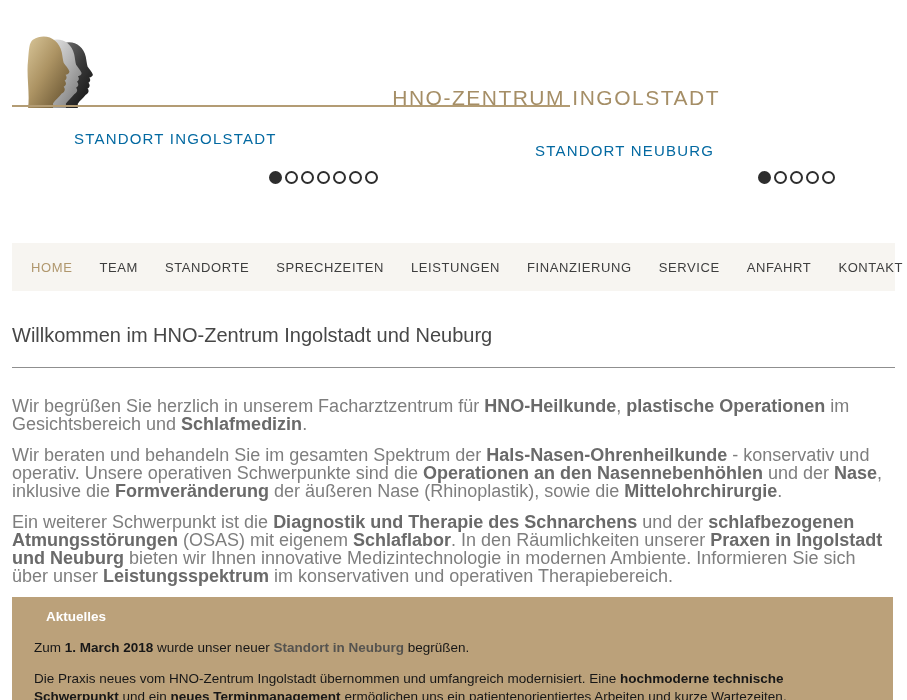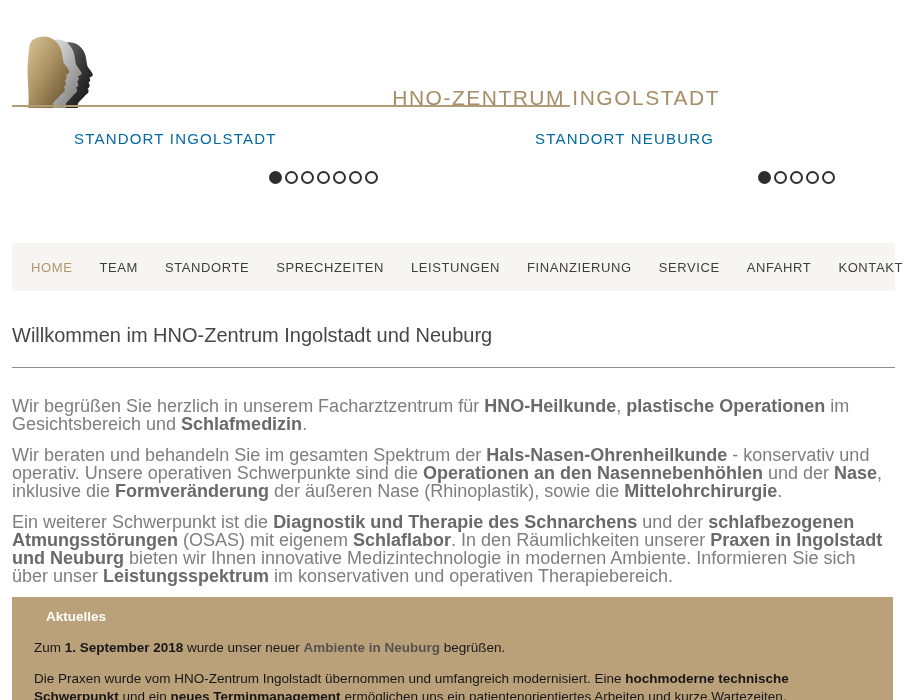--- a/index.html
+++ b/index.html
@@ -9,21 +9,21 @@
 
   
   .logo-faces { position:absolute; left:12px; top:33px; width:86px; height:75px; }
   .header-rule { position:absolute; left:12px; top:105px; width:558px; height:2px; background:#b39c74; }
   .brand { position:absolute; top:86px; right:14px; font-size:21px; letter-spacing:1.5px;
     color:#a58e66; font-weight:400; white-space:nowrap; }
 
   .banner-label { position:absolute; top:130px; font-size:15px; letter-spacing:1.2px;
     color:#0369a1; white-space:nowrap; }
   .banner-label.left { left:74px; }
-  .banner-label.right { left:535px; }
+  .banner-label.right { left:535px;margin-top:12px; }
 
   .dots { position:absolute; top:171px; display:flex; gap:3px; }
   .dots.left { left:269px; }
   .dots.right { left:758px; }
   .dot { width:13px; height:13px; border-radius:50%; border:2.5px solid #2e2e2e;
     background:transparent; display:inline-block; cursor:pointer; }
   .dot-active { background:#2e2e2e; }
 
   
   .nav { position:absolute; left:12px; top:243px; width:883px; height:48px;
@@ -120,17 +120,17 @@
   <div class="title-rule"></div>
 
   <div class="content">
     <p><span>Wir begrüßen Sie herzlich in unserem Facharztzentrum für </span><span class="seg-bold">HNO-Heilkunde</span><span>, </span><span class="seg-bold">plastische Operationen</span><span> im Gesichtsbereich und </span><span class="seg-bold">Schlafmedizin</span><span>.</span></p>
     <p><span>Wir beraten und behandeln Sie im gesamten Spektrum der </span><span class="seg-bold">Hals-Nasen-Ohrenheilkunde</span><span> - konservativ und operativ. Unsere operativen Schwerpunkte sind die </span><span class="seg-bold">Operationen an den Nasennebenhöhlen</span><span> und der </span><span class="seg-bold">Nase</span><span>, inklusive die </span><span class="seg-bold">Formveränderung</span><span> der äußeren Nase (Rhinoplastik), sowie die </span><span class="seg-bold">Mittelohrchirurgie</span><span>.</span></p>
     <p><span>Ein weiterer Schwerpunkt ist die </span><span class="seg-bold">Diagnostik und Therapie des Schnarchens</span><span> und der </span><span class="seg-bold">schlafbezogenen Atmungsstörungen</span><span> (OSAS) mit eigenem </span><span class="seg-bold">Schlaflabor</span><span>. In den Räumlichkeiten unserer </span><span class="seg-bold">Praxen in Ingolstadt und Neuburg</span><span> bieten wir Ihnen innovative Medizintechnologie in modernen Ambiente. Informieren Sie sich über unser </span><span class="seg-bold">Leistungsspektrum</span><span> im konservativen und operativen Therapiebereich.</span></p>
   </div>
 
   <div class="news-box">
     <div class="news-title">Aktuelles</div>
-    <p><span>Zum </span><span class="seg-bold">1. September 2018</span><span> wurde unser neuer </span><span class="seg-bold seg-muted">Ambiente in Neuburg</span><span> begrüßen.</span></p>
-    <p><span>Die Praxen wurde vom HNO-Zentrum Ingolstadt übernommen und umfangreich modernisiert. Eine </span><span class="seg-bold">hochmoderne technische Schwerpunkt</span><span> und ein </span><span class="seg-bold">neues Terminmanagement</span><span> ermöglichen uns ein patientenorientiertes Arbeiten und kurze Wartezeiten.</span></p>
+    <p><span>Zum </span><span class="seg-bold">1. March 2018</span><span> wurde unser neuer </span><span class="seg-bold seg-muted">Standort in Neuburg</span><span> begrüßen.</span></p>
+    <p><span>Die Praxis neues vom HNO-Zentrum Ingolstadt übernommen und umfangreich modernisiert. Eine </span><span class="seg-bold">hochmoderne technische Schwerpunkt</span><span> und ein </span><span class="seg-bold">neues Terminmanagement</span><span> ermöglichen uns ein patientenorientiertes Arbeiten und kurze Wartezeiten.</span></p>
   </div>
 
 </div>
 
 </body></html>

